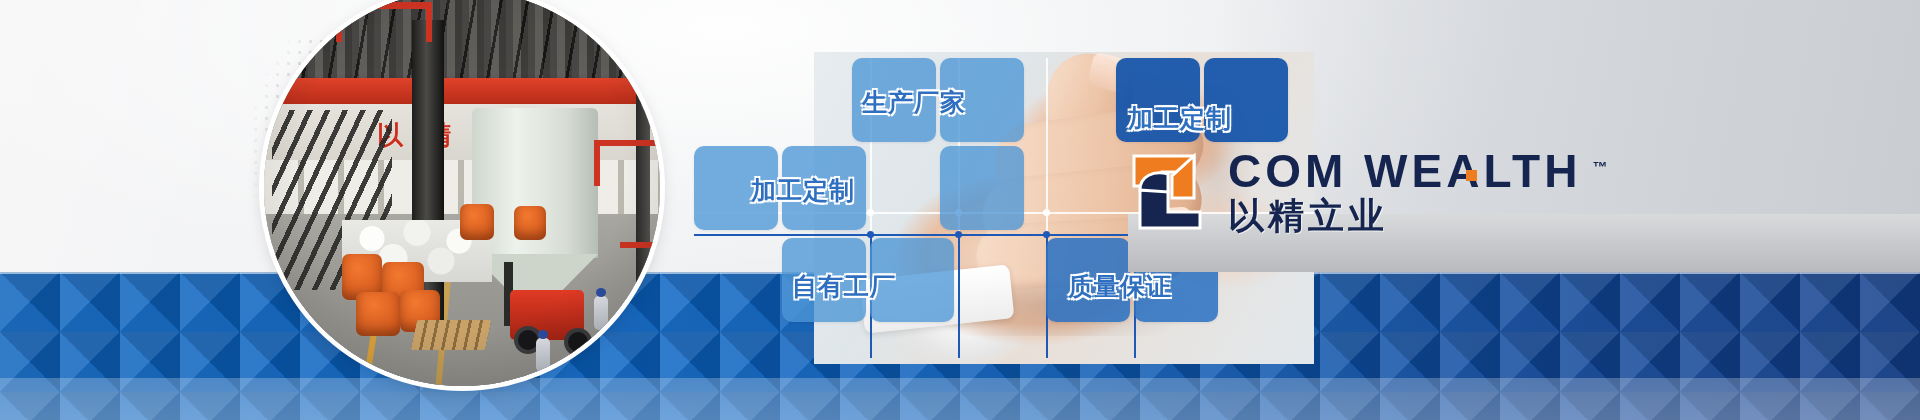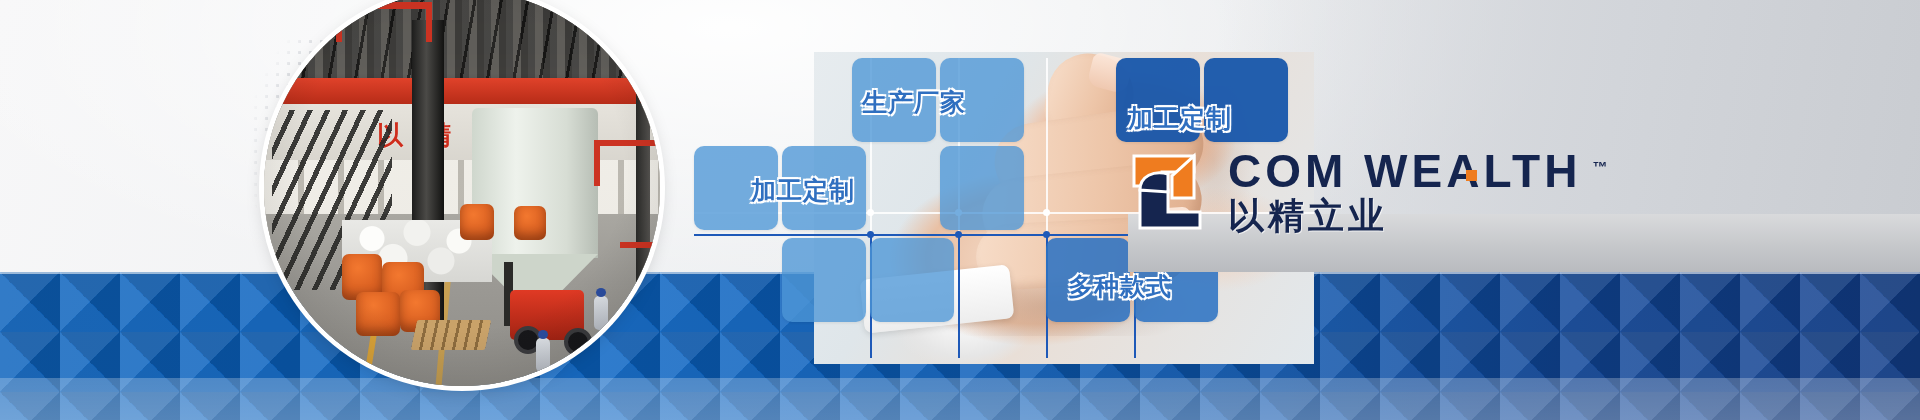--- a/index.html
+++ b/index.html
@@ -323,21 +323,22 @@
     <div class="tile" style="left:246px;top:88px;width:84px;height:84px;"></div>
 
     <div class="tile" style="left:88px;top:180px;width:84px;height:84px;"></div>
     <div class="tile" style="left:176px;top:180px;width:84px;height:84px;"></div>
     <div class="tile mid" style="left:352px;top:180px;width:84px;height:84px;"></div>
     <div class="tile mid" style="left:440px;top:180px;width:84px;height:84px;"></div>
 
     <div class="tile-label" style="left:168px;top:28px;">生产厂家</div>
     <div class="tile-label" style="left:434px;top:44px;">加工定制</div>
     <div class="tile-label" style="left:14px;top:116px;margin-left:43px;">加工定制</div>
-    <div class="tile-label" style="left:374px;top:212px;">多种款式</div>
+    <div class="tile-label" style="left:98px;top:212px;">自有工厂</div>
+    <div class="tile-label" style="left:374px;top:212px;">质量保证</div>
   </div>
 
   <div class="logo-plate"></div>
 
   <div class="logo">
     <div class="logo-mark">
       <svg width="86" height="80" viewBox="0 0 86 80" aria-hidden="true">
         <path d="M6 4 L66 4 L66 20 L34 20 L34 34 L6 34 Z" fill="#ef7c1f" stroke="#ffffff" stroke-width="3"></path>
         <path d="M66 4 L66 46 L44 46 L44 24 Z" fill="#ef7c1f" stroke="#ffffff" stroke-width="3"></path>
         <path d="M12 76 L12 38 L40 38 L40 60 L72 60 L72 76 Z" fill="#15254f" stroke="#ffffff" stroke-width="3"></path>

